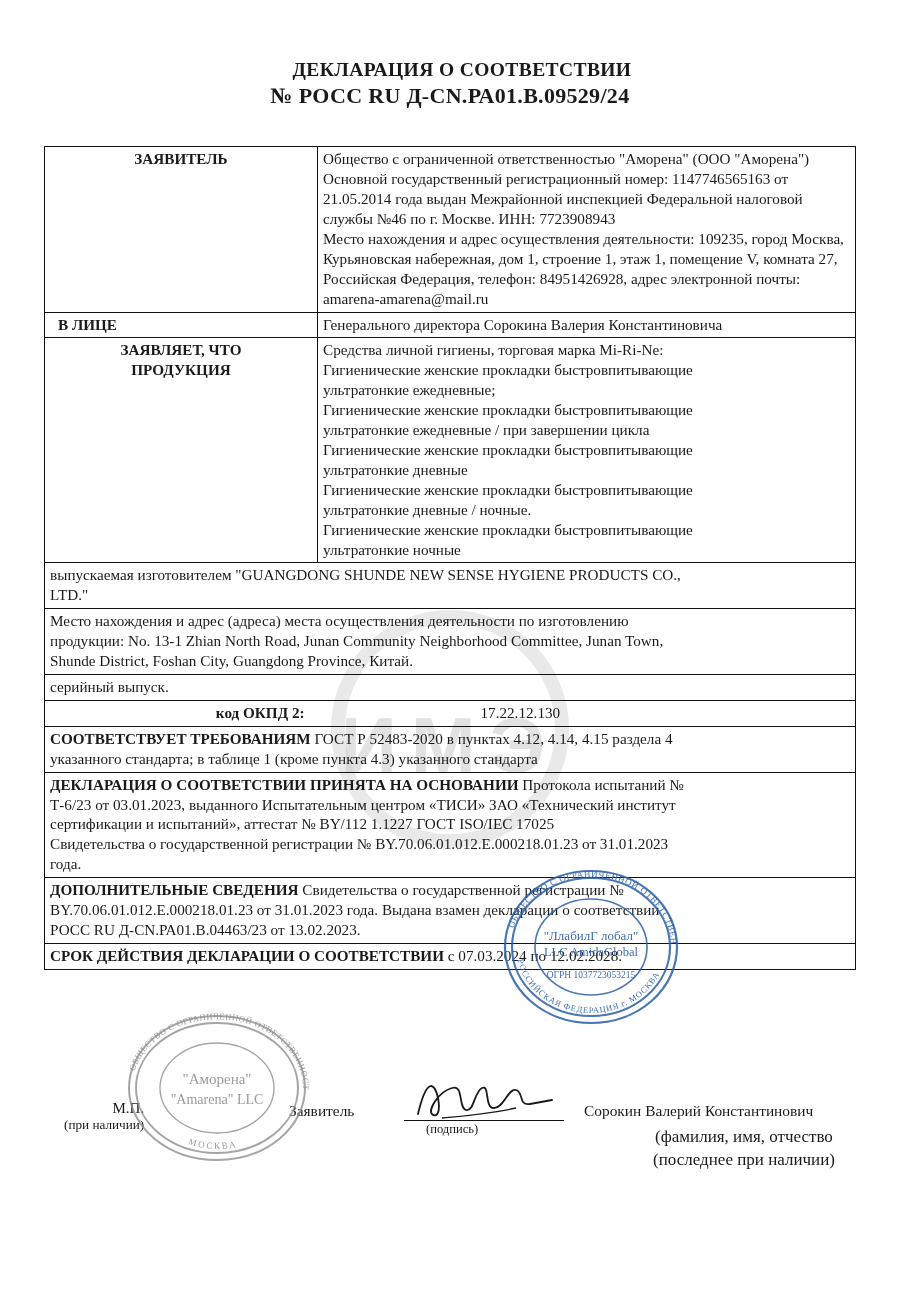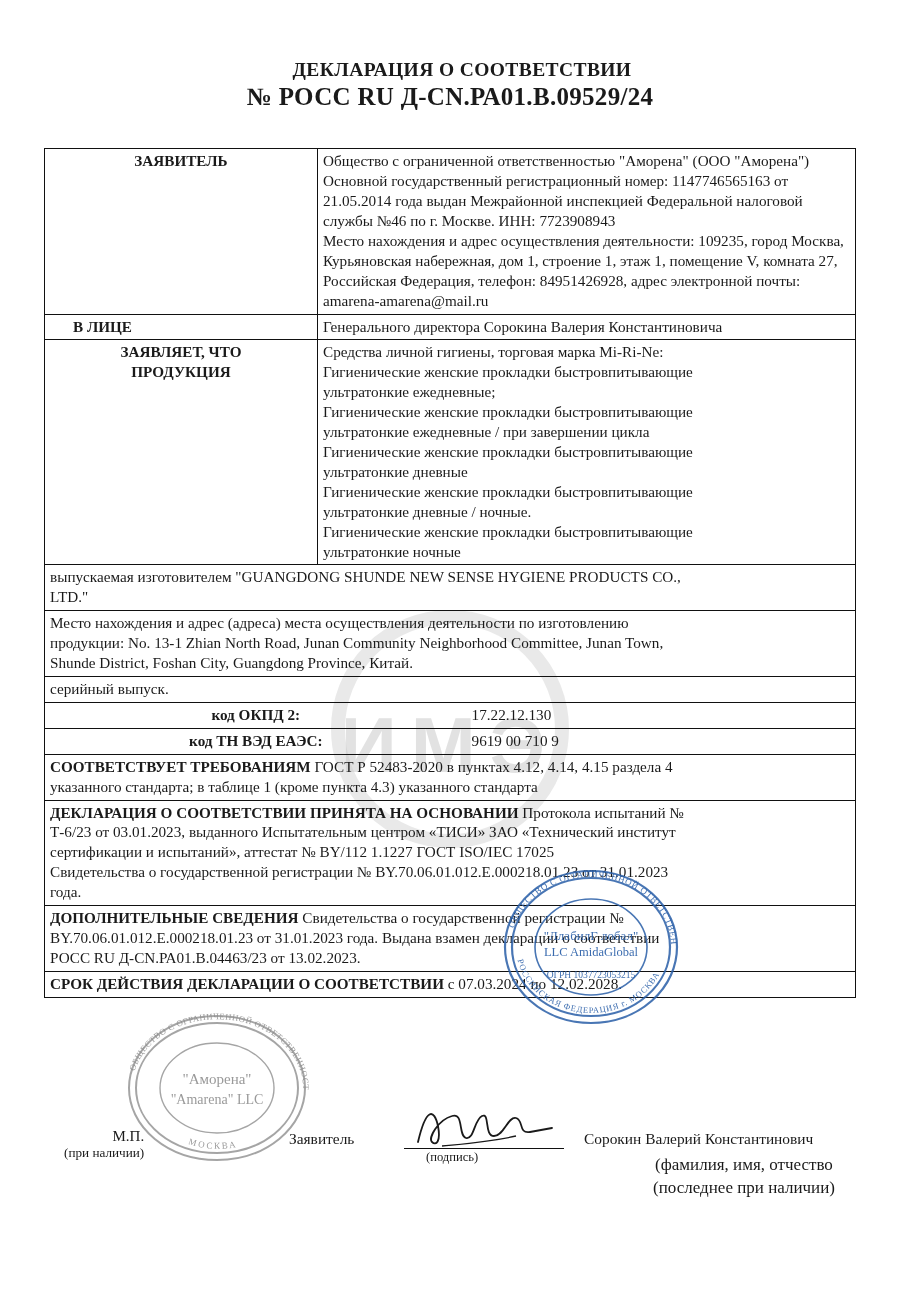--- a/index.html
+++ b/index.html
@@ -65,21 +65,21 @@
     letter-spacing: 0.4px;
     padding-top: 57px;
     line-height: 1.35;
     margin-left: 24px;
   }
   .doc-number {
     position: relative;
     z-index: 2;
     text-align: center;
     font-weight: bold;
-    font-size: 25px;
+    font-size: 22px;
     letter-spacing: 0.3px;
     padding-bottom: 8px;
   }
 
   
   table.main {
     position: relative;
     z-index: 2;
     width: 812px;
     margin: 29px auto 0 auto;
@@ -222,21 +222,21 @@
           <span class="prod-line">21.05.2014 года выдан Межрайонной инспекцией Федеральной налоговой</span>
           <span class="prod-line">службы №46 по г. Москве. ИНН: 7723908943</span>
           <span class="prod-line">Место нахождения и адрес осуществления деятельности: 109235, город Москва,</span>
           <span class="prod-line">Курьяновская набережная, дом 1, строение 1, этаж 1, помещение V, комната 27,</span>
           <span class="prod-line">Российская Федерация, телефон: 84951426928, адрес электронной почты:</span>
           <span class="prod-line">amarena-amarena@mail.ru</span>
         </td>
       </tr>
 
       <tr>
-        <td class="lbl lbl-left" style="text-align:left;padding-left:28px;">В ЛИЦЕ</td>
+        <td class="lbl lbl-left" style="text-align:left;padding-left:13px;">В ЛИЦЕ</td>
         <td colspan="2">Генерального директора Сорокина Валерия Константиновича</td>
       </tr>
 
       <tr>
         <td class="lbl" style="width:262px;">
           <span class="prod-line">ЗАЯВЛЯЕТ, ЧТО</span>
           <span class="prod-line">ПРОДУКЦИЯ</span>
         </td>
         <td colspan="2">
           <span class="prod-line">Средства личной гигиены, торговая марка Mi-Ri-Ne:</span>
@@ -270,24 +270,20 @@
 
       <tr>
         <td colspan="3">серийный выпуск.</td>
       </tr>
 
       <tr class="code-row">
         <td colspan="2" class="code-lbl no-border-right">код ОКПД 2:</td>
         <td class="code-val no-border-left">17.22.12.130</td>
       </tr>
 
-      <tr class="code-row">
-        <td colspan="2" class="code-lbl no-border-right">код ТН ВЭД ЕАЭС:</td>
-        <td class="code-val no-border-left">9619 00 710 9</td>
-      </tr>
 
       <tr>
         <td colspan="3">
           <span class="inline-b">СООТВЕТСТВУЕТ ТРЕБОВАНИЯМ</span>
           <span>ГОСТ Р 52483-2020 в пунктах 4.12, 4.14, 4.15 раздела 4</span>
           <span class="prod-line">указанного стандарта; в таблице 1 (кроме пункта 4.3) указанного стандарта</span>
         </td>
       </tr>
 
 

